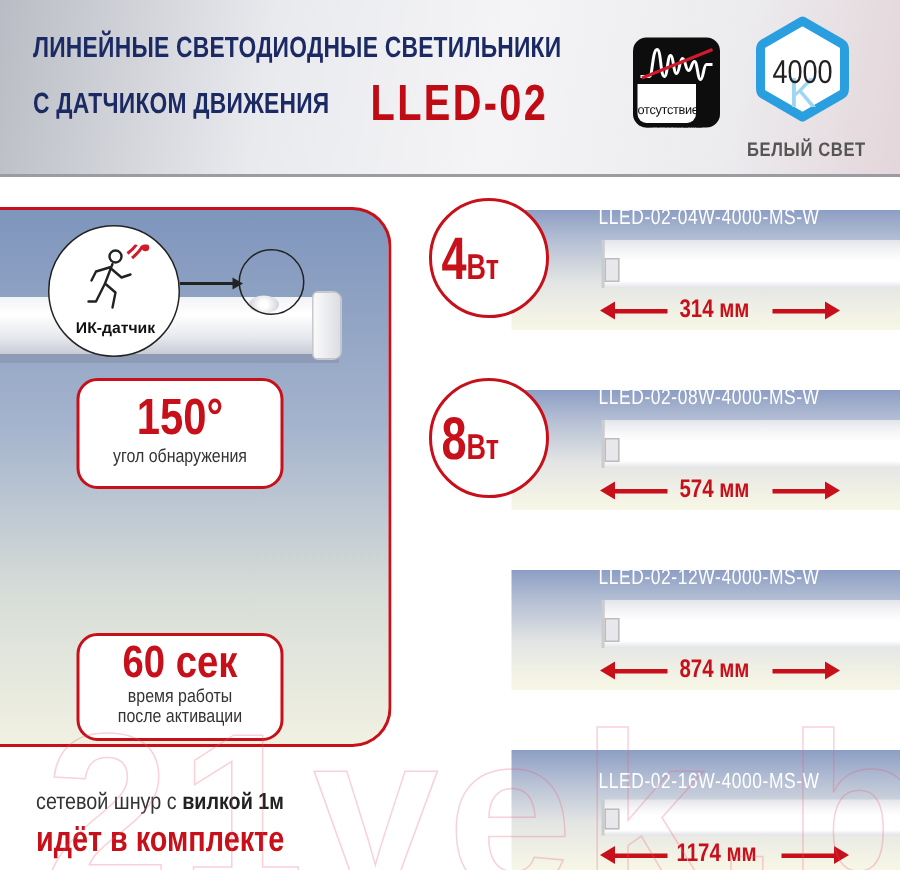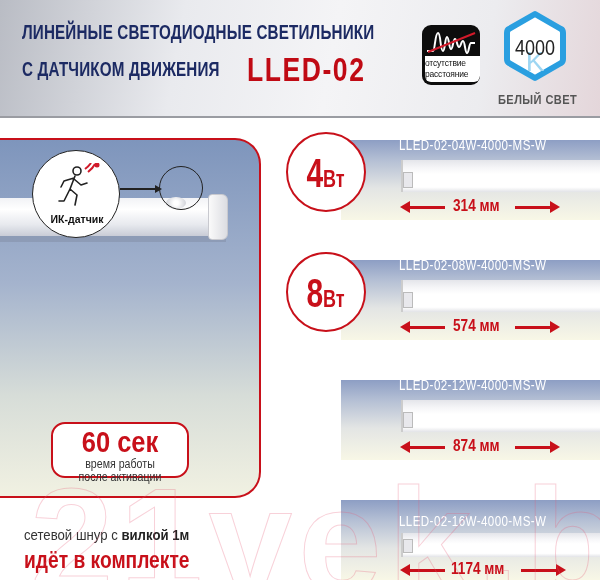--- a/index.html
+++ b/index.html
@@ -10,22 +10,22 @@
 .header{position:absolute;left:0;top:0;width:600px;height:118px;
   background:linear-gradient(100deg,#b9bcc4 0%,#e9eaee 30%,#f4f4f6 55%,#ececef 80%,#e4d6da 100%);
   border-bottom:2px solid #9a9ca2}
 .title1,.title2{position:absolute;left:22px;color:#1c2a63;font-weight:bold;font-size:19.5px;letter-spacing:0.2px;transform:scaleX(0.78);transform-origin:left center;white-space:nowrap}
 .title1{top:21px}
 .title2{top:58px}
 .model{position:absolute;left:247px;top:50px;color:#c00a14;font-weight:bold;font-size:34px;letter-spacing:2px;transform:scaleX(0.78);transform-origin:left center;white-space:nowrap}
 
 .nopulse{position:absolute;left:422px;top:25px;width:58px;height:60px;background:#0d0d0d;border-radius:9px;overflow:hidden}
 .nopulse svg{position:absolute;left:3px;top:2px}
-.nopulse .lbl{position:absolute;left:3px;top:31px;width:55px;height:26px;background:#fff;border-radius:0 0 6px 6px;
-  font-size:8.5px;line-height:11px;text-align:left;color:#111;padding-top:2px;letter-spacing:-0.2px}
+.nopulse .lbl{position:absolute;left:3px;top:31px;width:39px;height:26px;background:#fff;border-radius:0 0 6px 6px;
+  font-size:8.5px;line-height:11px;text-align:left;color:#111;padding-top:12px;letter-spacing:-0.2px}
 
 .hex{position:absolute;left:503px;top:10px}
 .hex .num{position:absolute;left:0;top:25px;width:64px;text-align:center;font-size:22px;color:#222;transform:scaleX(0.82);}
 .hex .k{position:absolute;left:0;top:36px;width:64px;text-align:center;font-size:28px;color:#9ed6f2;z-index:0}
 .white-light{position:absolute;left:498px;top:92px;font-size:13px;font-weight:bold;color:#555;letter-spacing:0.5px;transform:scaleX(0.85);transform-origin:left center;white-space:nowrap}
 
 
 .left-panel{position:absolute;left:-4px;top:138px;width:265px;height:360px;
   border:2.5px solid #c8101a;border-left:none;border-radius:0 26px 26px 0;
   background:linear-gradient(180deg,#7e95bc 0%,#a4b3cd 40%,#d7ddd8 72%,#f1f1e2 100%);overflow:hidden}
@@ -41,42 +41,42 @@
 .ir-circle svg{position:absolute;left:22px;top:12px}
 .ir-label{position:absolute;left:0;top:62px;width:88px;text-align:center;font-size:10.5px;font-weight:bold;color:#111}
 
 .spec{position:absolute;left:55px;width:138px;background:#fff;border:2.5px solid #c8101a;border-radius:14px;text-align:center;color:#333}
 .spec .big{color:#c8101a;font-weight:bold;white-space:nowrap;display:block}
 .spec .small{font-size:12.5px;line-height:13px;display:block;transform:scaleX(0.85)}
 .spec1{top:112px;height:74px}
 .spec1 .big{font-size:34px;line-height:40px;margin-top:4px;transform:scaleX(0.82)}
 .spec2{top:198px;height:72px}
 .spec2 .big{font-size:30px;line-height:32px;margin-top:3px;transform:scaleX(0.85)}
-.spec3{top:282px;height:56px}
+.spec3{top:282px;height:72px}
 .spec3 .big{font-size:30px;line-height:32px;margin-top:2px;transform:scaleX(0.85)}
 
 .cord1{position:absolute;left:24px;top:526px;font-size:15.5px;color:#333;white-space:nowrap;transform:scaleX(0.85);transform-origin:left center}
 .cord1 b{color:#222}
 .cord2{position:absolute;left:24px;top:546px;font-size:24px;color:#c8101a;font-weight:bold;white-space:nowrap;transform:scaleX(0.8);transform-origin:left center}
 
 
 .row{position:absolute;left:283px;width:317px;height:92px}
 .row .strip{position:absolute;left:58px;top:10px;width:259px;height:80px;
   background:linear-gradient(180deg,#8d9ec4 0%,#b4bfd4 25%,#e3e5e4 60%,#f8f7e6 100%)}
 .row .sku{position:absolute;left:57px;top:7px;font-size:14.5px;color:#fff;white-space:nowrap;letter-spacing:0.5px;transform:scaleX(0.8);transform-origin:left center}
 .row .tube{position:absolute;left:61px;top:30px;width:256px;height:32px;background:linear-gradient(180deg,#e4e5ea 0%,#f6f6f8 25%,#ffffff 45%,#ffffff 85%,#e2e3e7 100%);border-left:2px solid #ccc}
 .row .tube-end{position:absolute;left:0;top:12px;width:10px;height:16px;background:#e8e8ec;border:1px solid #bbb}
 .row .dim{position:absolute;left:61px;top:66px;height:22px;width:240px}
 .arrow-l,.arrow-r{position:absolute;top:10px;height:3px;background:#c8101a}
 .arrow-l{left:6px;width:38px}
 .arrow-r{width:38px}
 .arrow-l:before{content:"";position:absolute;left:-7px;top:-5px;border-right:10px solid #c8101a;border-top:6.5px solid transparent;border-bottom:6.5px solid transparent}
 .arrow-r:after{content:"";position:absolute;right:-7px;top:-5px;border-left:10px solid #c8101a;border-top:6.5px solid transparent;border-bottom:6.5px solid transparent}
 .dim .len{position:absolute;top:0px;font-size:17px;font-weight:bold;color:#c8101a;white-space:nowrap;transform:scaleX(0.8);transform-origin:left center}
-.badge{position:absolute;left:3px;top:2px;width:80px;height:80px;border-radius:50%;background:#fff;border:2.5px solid #c8101a;z-index:2;text-align:center}
+.badge{position:absolute;left:3px;top:2px;width:80px;height:80px;border-radius:50%;background:#fff;border:2.5px solid #c8101a;z-index:2;text-align:left}
 .badge .w{color:#c8101a;font-weight:bold;font-size:40px;line-height:78px;display:inline-block;transform:scaleX(0.75);white-space:nowrap}
 .badge .w small{font-size:24px}
 
 .row1{top:130px}
 .row2{top:250px}
 .row3{top:370px}
 .row4{top:485px}
 .row4 .strip{top:15px}
 .row4 .sku{top:11px}
 
@@ -121,20 +121,24 @@
   <div class="ir-circle">
     <svg width="46" height="48" viewBox="0 0 46 48">
       <circle cx="22" cy="8" r="4" fill="none" stroke="#222" stroke-width="1.6"></circle>
       <path d="M20 13 L15 26 L22 32 L20 42 M15 26 L9 38 L4 38 M19 15 L9 18 L6 24 M19 16 L26 22 L32 20" fill="none" stroke="#222" stroke-width="1.6" stroke-linejoin="round" stroke-linecap="round"></path>
       <path d="M30 6 Q34 3 36 0 M33 9 Q38 5 40 1" stroke="#d11a2a" stroke-width="2" fill="none"></path>
       <circle cx="42" cy="2" r="2.5" fill="#d11a2a"></circle>
     </svg>
     <div class="ir-label">ИК-датчик</div>
   </div>
 
+  <div class="spec spec1">
+    <span class="big">150°</span>
+    <span class="small">угол обнаружения</span>
+  </div>
   <div class="spec spec3">
     <span class="big">60 сек</span>
     <span class="small">время работы</span>
     <span class="small">после активации</span>
   </div>
 </div>
 
 <div class="cord1"><span>сетевой шнур с </span><b>вилкой 1м</b></div>
 <div class="cord2">идёт в комплекте</div>
 

